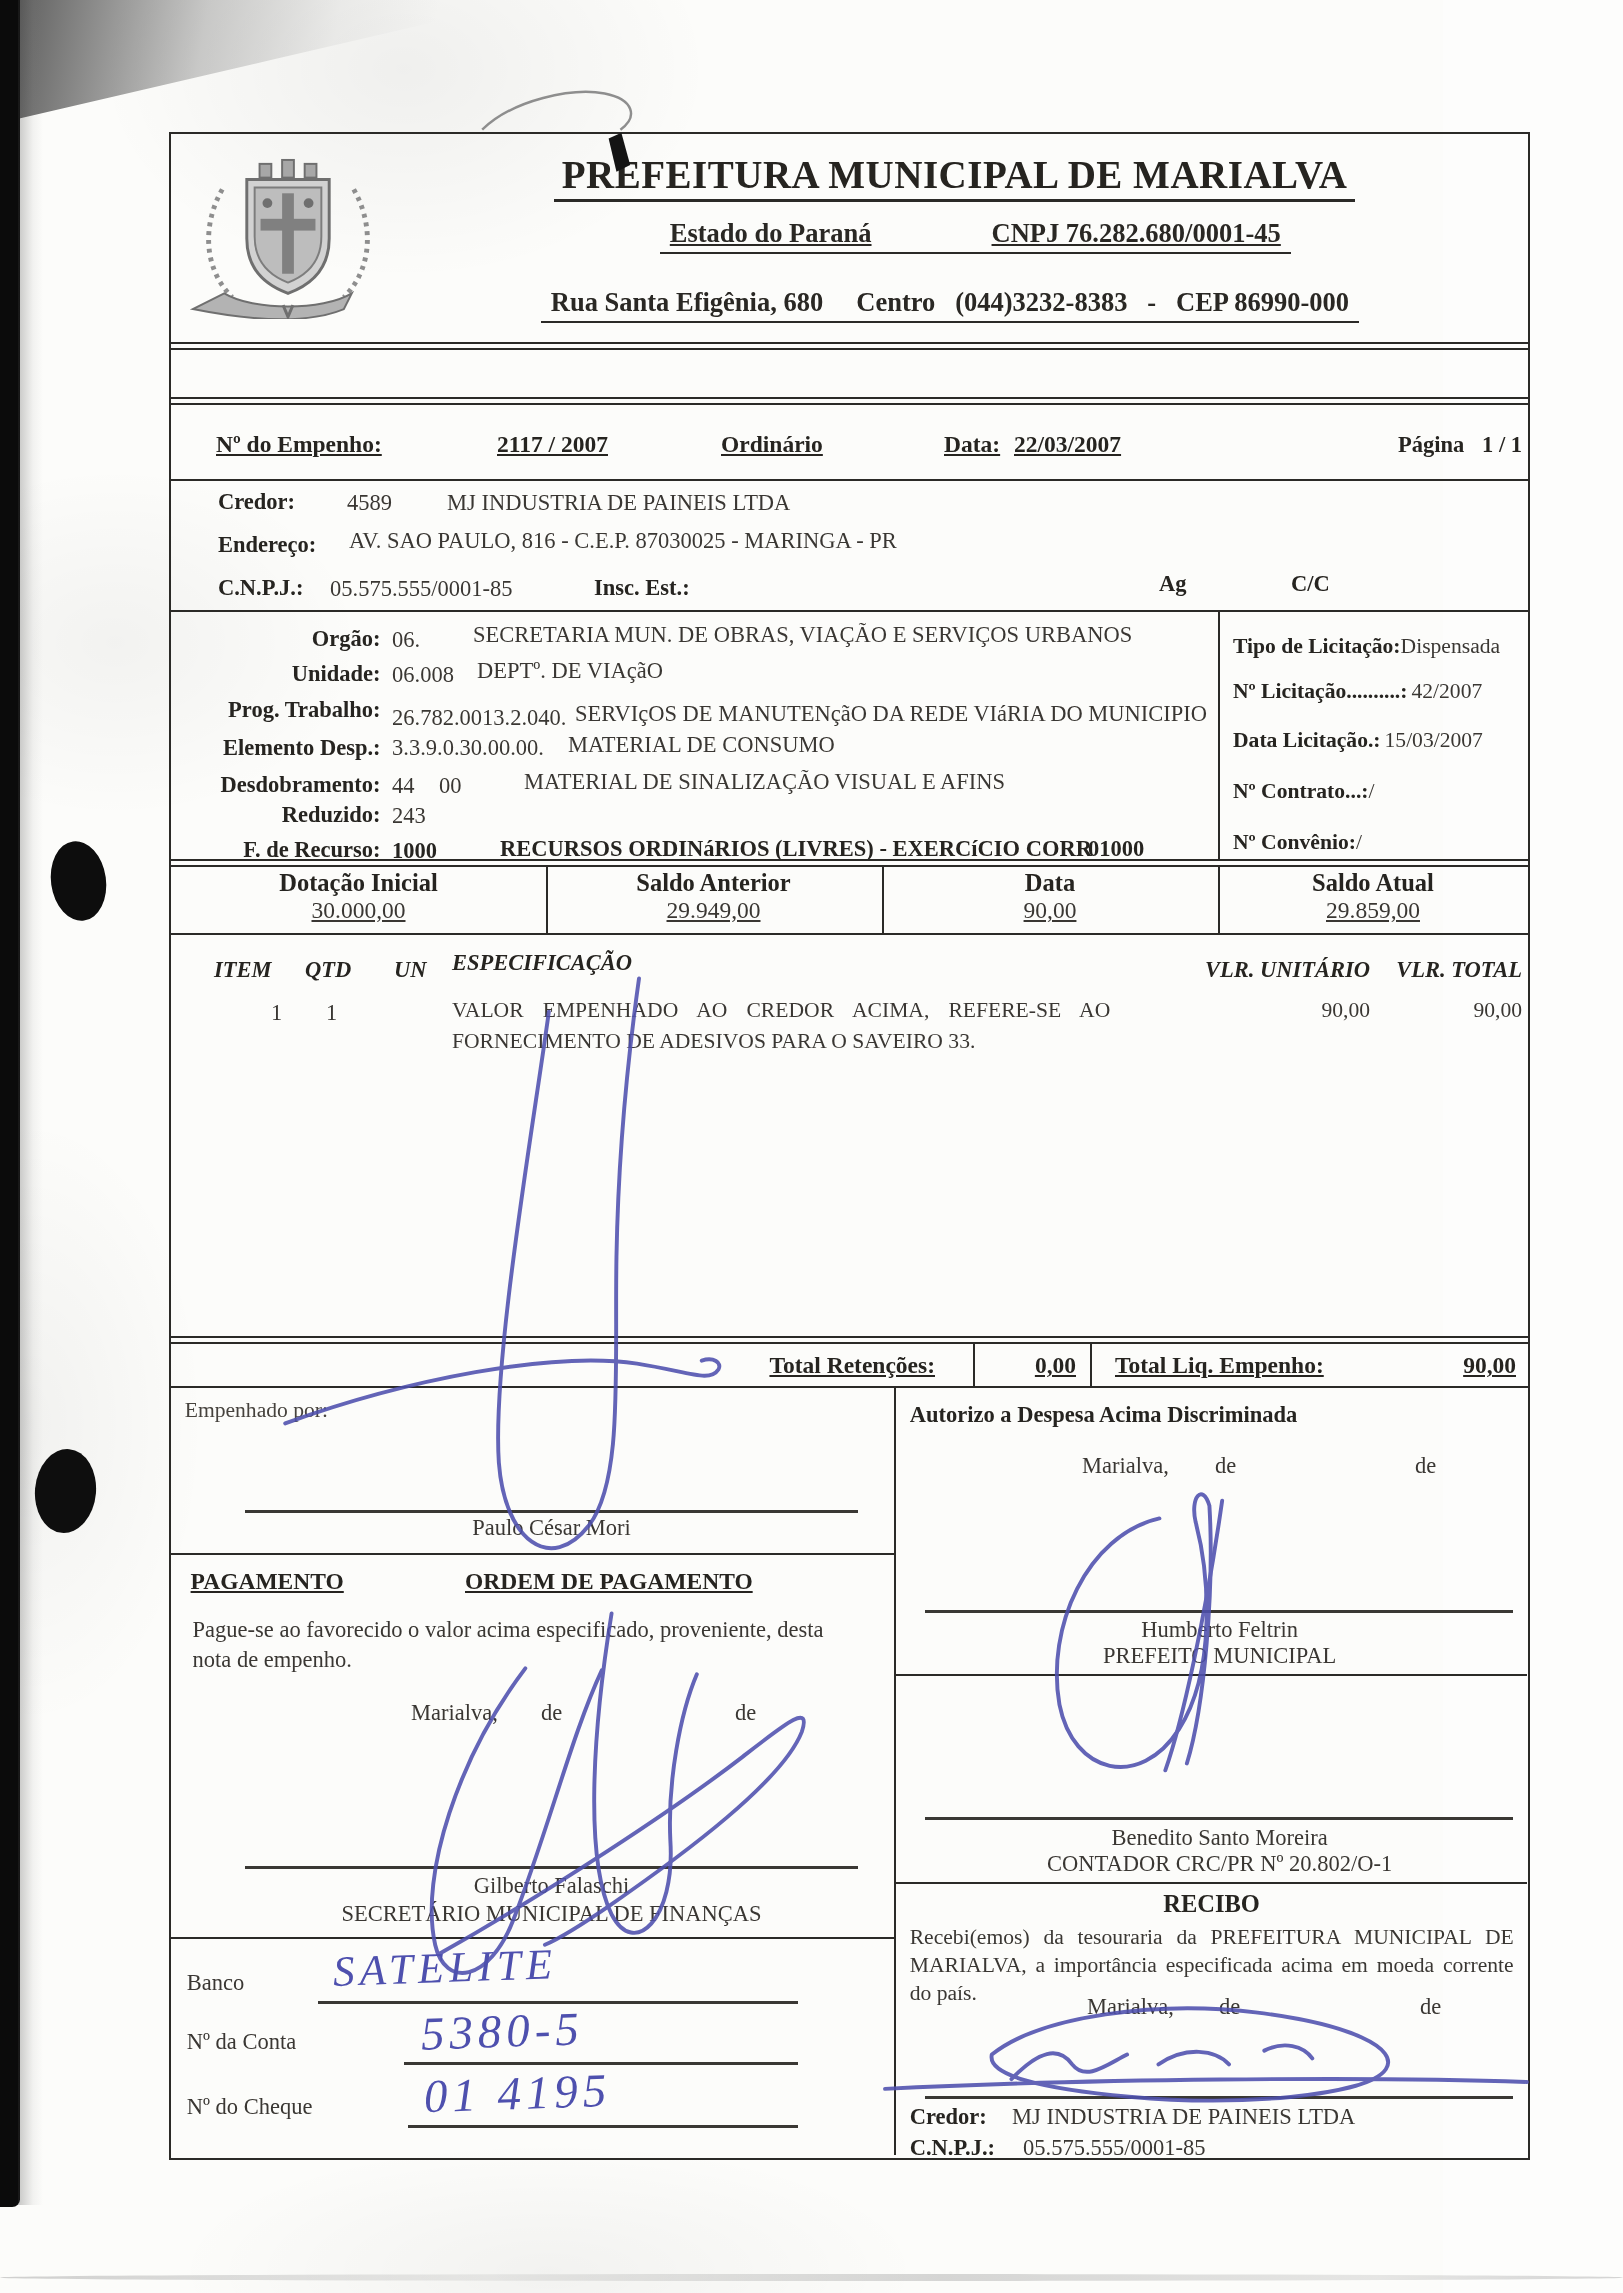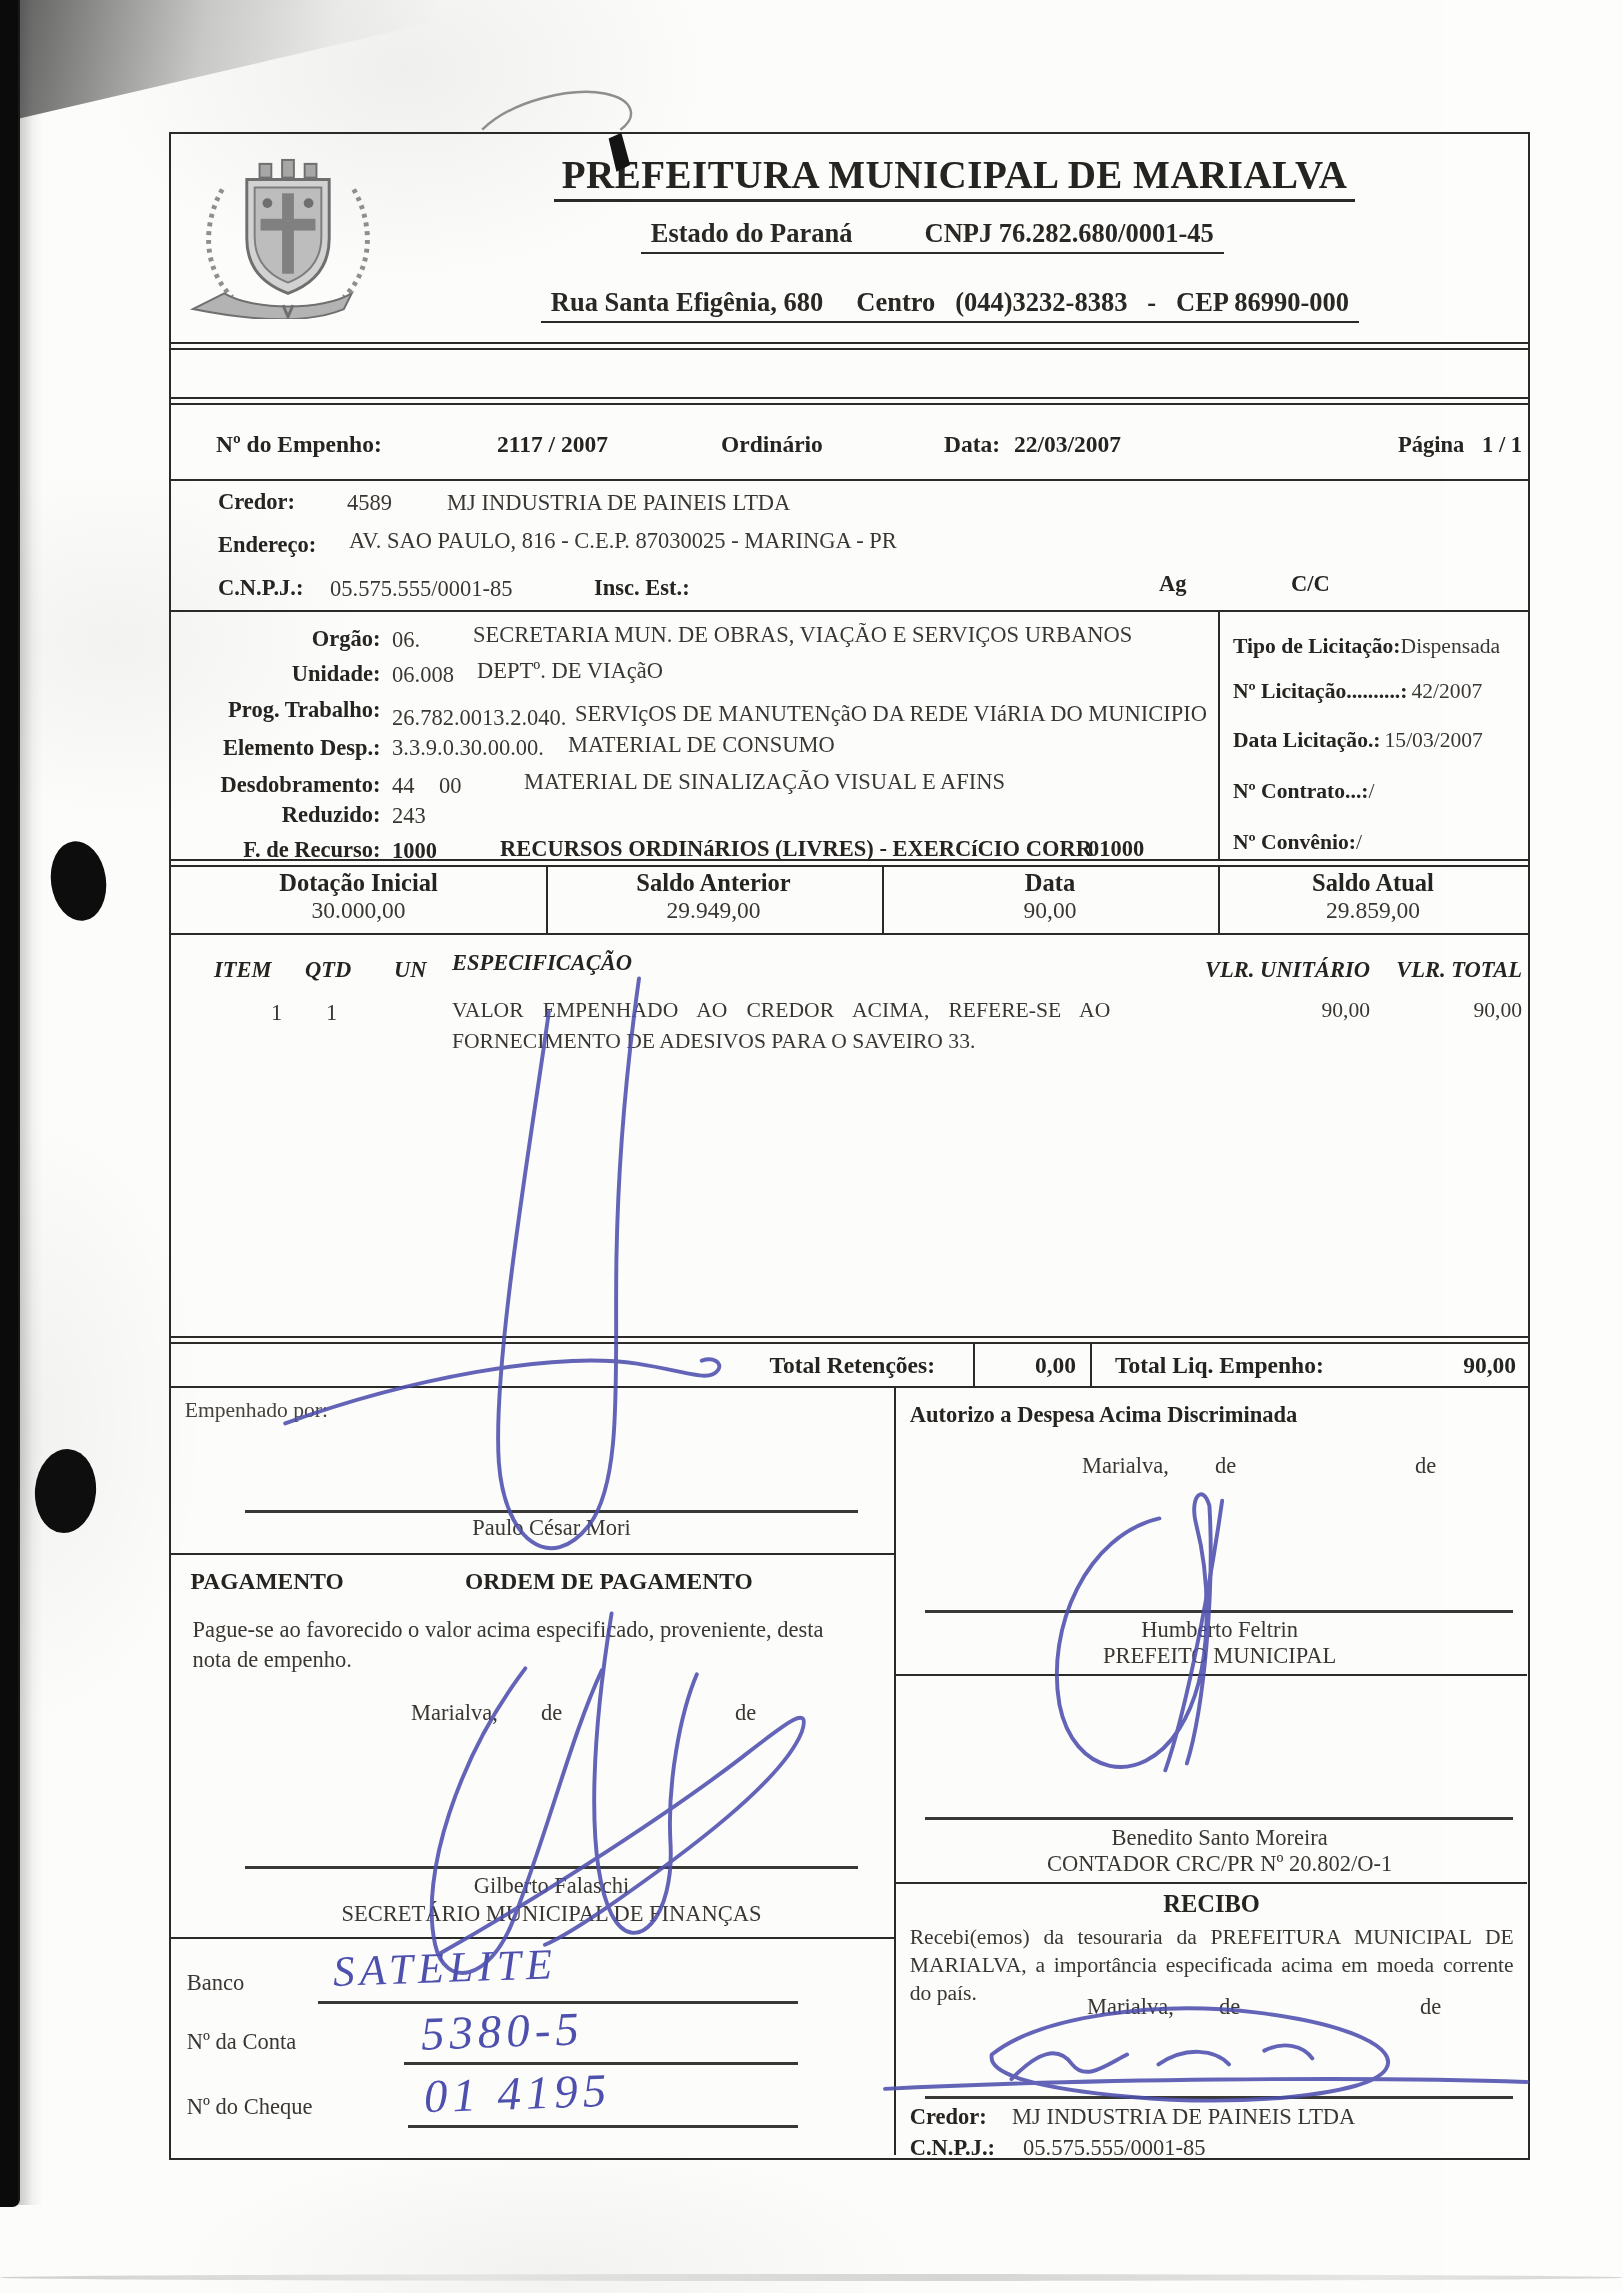--- a/index.html
+++ b/index.html
@@ -43,21 +43,21 @@
   .lab{color:#262420;font-weight:bold;}
   .val{color:#3a3733;}
   .faded{color:#46423d;}
 
   
   .h-org{font-size:39px;font-weight:bold;color:#262420;border-bottom:3.9px solid #2b2a27;padding:0 7.8px 2px 7.8px;letter-spacing:0.5px;}
   .h-sub{font-size:26.5px;font-weight:bold;color:#2a2824;border-bottom:2.9px solid #2b2a27;padding:0 9.8px 2.9px 9.8px;}
   .title{font-size:34px;font-weight:bold;color:#262420;word-spacing:25.5px;letter-spacing:1px;}
 
   .t23{font-size:22.5px;}
-  .t24{font-size:23.5px;}
+  .t24{font-size:23.5px;text-decoration:underline;}
   .t25{font-size:24.5px;}
   .t22{font-size:21.6px;}
 
   .ink{left:0;top:0;width:1623px;height:2294px;pointer-events:none;}
   .script{color:#4e50ae;font-style:italic;letter-spacing:4.9px;transform:rotate(-2deg);}
 </style>
 </head>
 <body>
 
 <div class="paper">
@@ -91,21 +91,21 @@
           <circle cx="84" cy="54" r="5" fill="#6f6f6f"></circle>
           <circle cx="126" cy="54" r="5" fill="#6f6f6f"></circle>
           <path d="M40,146 C70,164 140,164 170,146 l-8,16 c-34,14 -84,14 -154,0 z" fill="#b3b3b3" stroke="#6f6f6f" stroke-width="2"></path>
           <path d="M100,158 l5,12 l5,-12" fill="none" stroke="#6f6f6f" stroke-width="3"></path>
         </svg>
       </div>
 
       <div class="abs" style="left:225px;top:17.6px;width:1117px;text-align:center;">
         <span class="h-org" style="display:inline-block;">PREFEITURA MUNICIPAL DE MARIALVA</span>
       </div>
-      <div class="abs h-sub" style="left:470px;top:84px;display:flex;gap:72px;">
+      <div class="abs h-sub" style="left:489px;top:84px;display:flex;gap:120px;text-decoration:underline;">
         <span>Estado do Paraná</span>
         <span>CNPJ 76.282.680/0001-45</span>
       </div>
       <div class="abs h-sub pre" style="left:370px;top:153px;">Rua Santa Efigênia, 680     Centro   (044)3232-8383   -   CEP 86990-000</div>
     </div>
 
     <div class="abs rule" style="top:208px;"></div>
     <div class="abs rule" style="top:214px;"></div>
     <div class="abs rule" style="top:263px;"></div>
     <div class="abs rule" style="top:269px;"></div>

